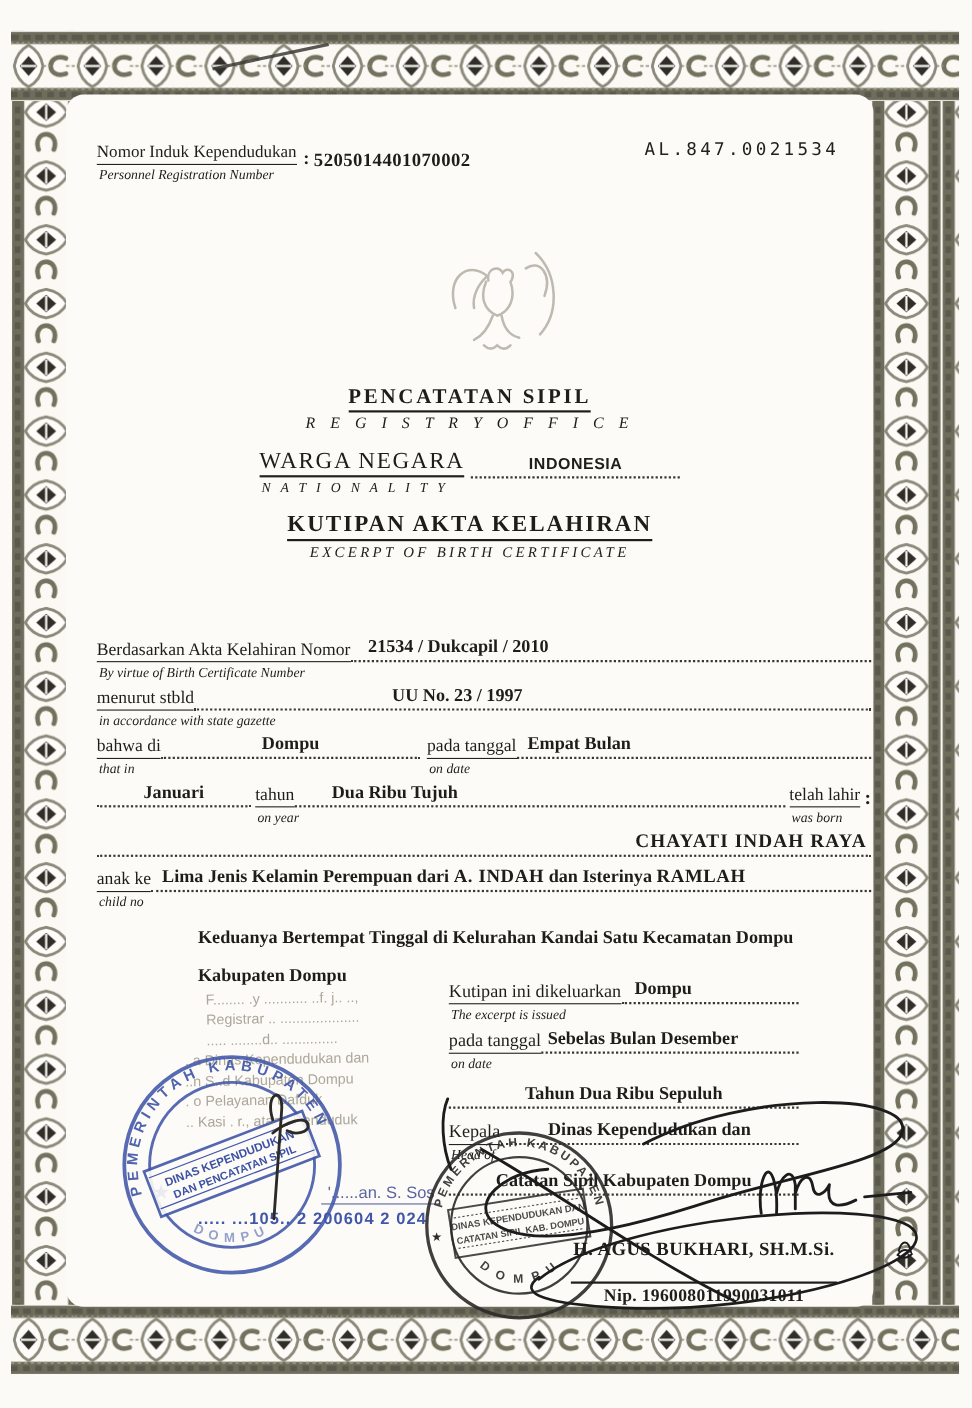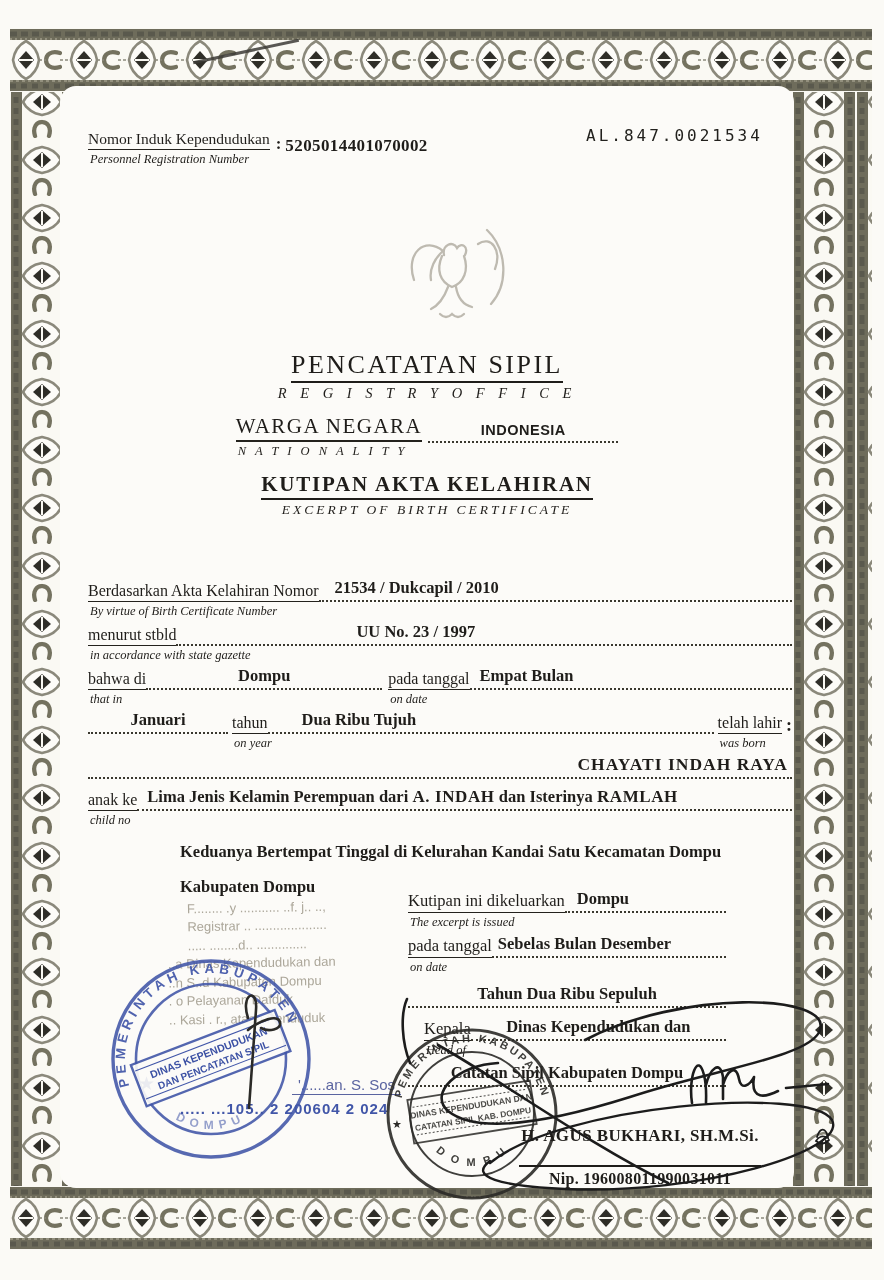--- a/index.html
+++ b/index.html
@@ -21,21 +21,21 @@
 
   
   .nik{position:absolute;left:88px;top:130px;display:flex;align-items:flex-end;}
   .nik .lid{font-size:15.5px;}
   .nik-colon{font-weight:bold;font-size:17px;margin:0 4px 12px 6px;}
   .nik-val{font-weight:bold;font-size:17px;letter-spacing:.4px;margin-bottom:10px;}
   .serial{position:absolute;left:586px;top:126px;font-family:"DejaVu Sans Mono",monospace;font-size:16px;letter-spacing:3px;color:#22211d;}
 
   
   .heads{position:absolute;left:60px;top:350px;width:734px;text-align:center;}
-  .h1{font-size:26px;font-weight:normal;letter-spacing:2.5px;border-bottom:2.6px solid #1f1d1a;display:inline-block;padding-bottom:1px;}
+  .h1{font-size:19px;font-weight:bold;letter-spacing:2.5px;border-bottom:2.6px solid #1f1d1a;display:inline-block;padding-bottom:1px;}
   .h1en{font-size:14.5px;font-style:italic;letter-spacing:5px;margin-top:2px;}
   .natrow{display:inline-flex;align-items:flex-end;margin-top:12px;}
   .natrow .lid{font-size:21px;letter-spacing:1.5px;border-bottom-width:2px;}
   .natrow .len{letter-spacing:3px;}
   .natval{font-family:"Liberation Sans",sans-serif;font-weight:bold;font-size:14.5px;letter-spacing:.5px;border-bottom:2.2px dotted #3a382f;width:190px;text-align:center;margin:0 0 15px 6px;padding-bottom:3px;}
   .h2wrap{margin-top:14px;}
   .h2{font-size:21px;font-weight:bold;letter-spacing:1.8px;border-bottom:2.6px solid #1f1d1a;display:inline-block;padding-bottom:1px;}
   .h2en{font-size:13.5px;font-style:italic;letter-spacing:3px;margin-top:2px;}
 
   
@@ -241,21 +241,21 @@
       <span class="lst"><span class="lid">Kutipan ini dikeluarkan</span><span class="len">The excerpt is issued</span></span>
       <span class="val fill" style="padding-left:12px;">Dompu</span>
     </div>
     <div class="frow">
       <span class="lst"><span class="lid">pada tanggal</span><span class="len">on date</span></span>
       <span class="val fill" style="padding-left:6px;">Sebelas Bulan Desember</span>
     </div>
     <div class="frow" style="margin-top:10px;">
       <span class="val fill ctr nolift">Tahun Dua Ribu Sepuluh</span>
     </div>
-    <div class="frow" style="margin-top:9px;margin-left:16px;">
+    <div class="frow" style="margin-top:9px;">
       <span class="lst"><span class="lid">Kepala</span><span class="len">Head of</span></span>
       <span class="val fill ctr">Dinas Kependudukan dan</span>
     </div>
     <div class="frow" style="margin-top:6px;">
       <span class="val fill ctr nolift">Catatan Sipil Kabupaten Dompu</span>
     </div>
   </div>
 
   <svg class="abs" style="left:384px;top:1024px;" width="180" height="180" viewBox="0 0 180 180">
     <g stroke="#2c2b28" fill="none" opacity=".9">

